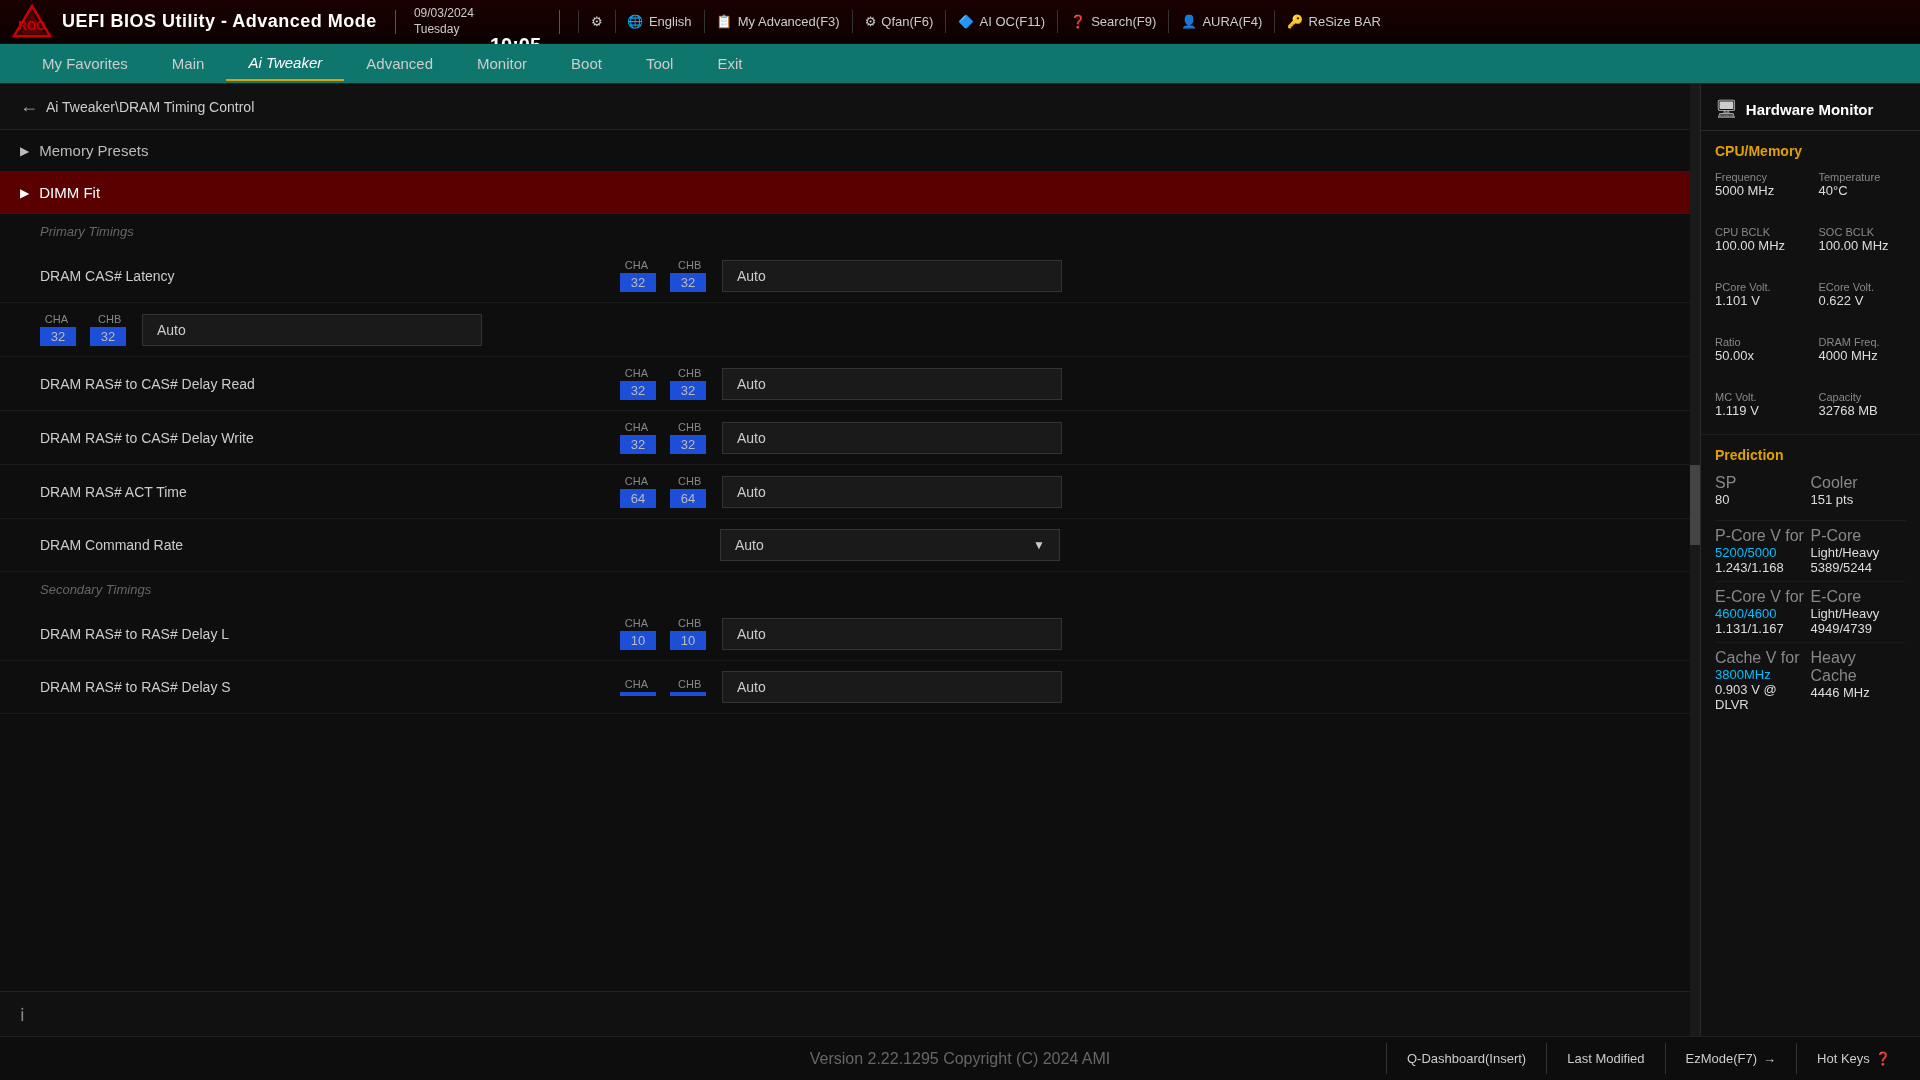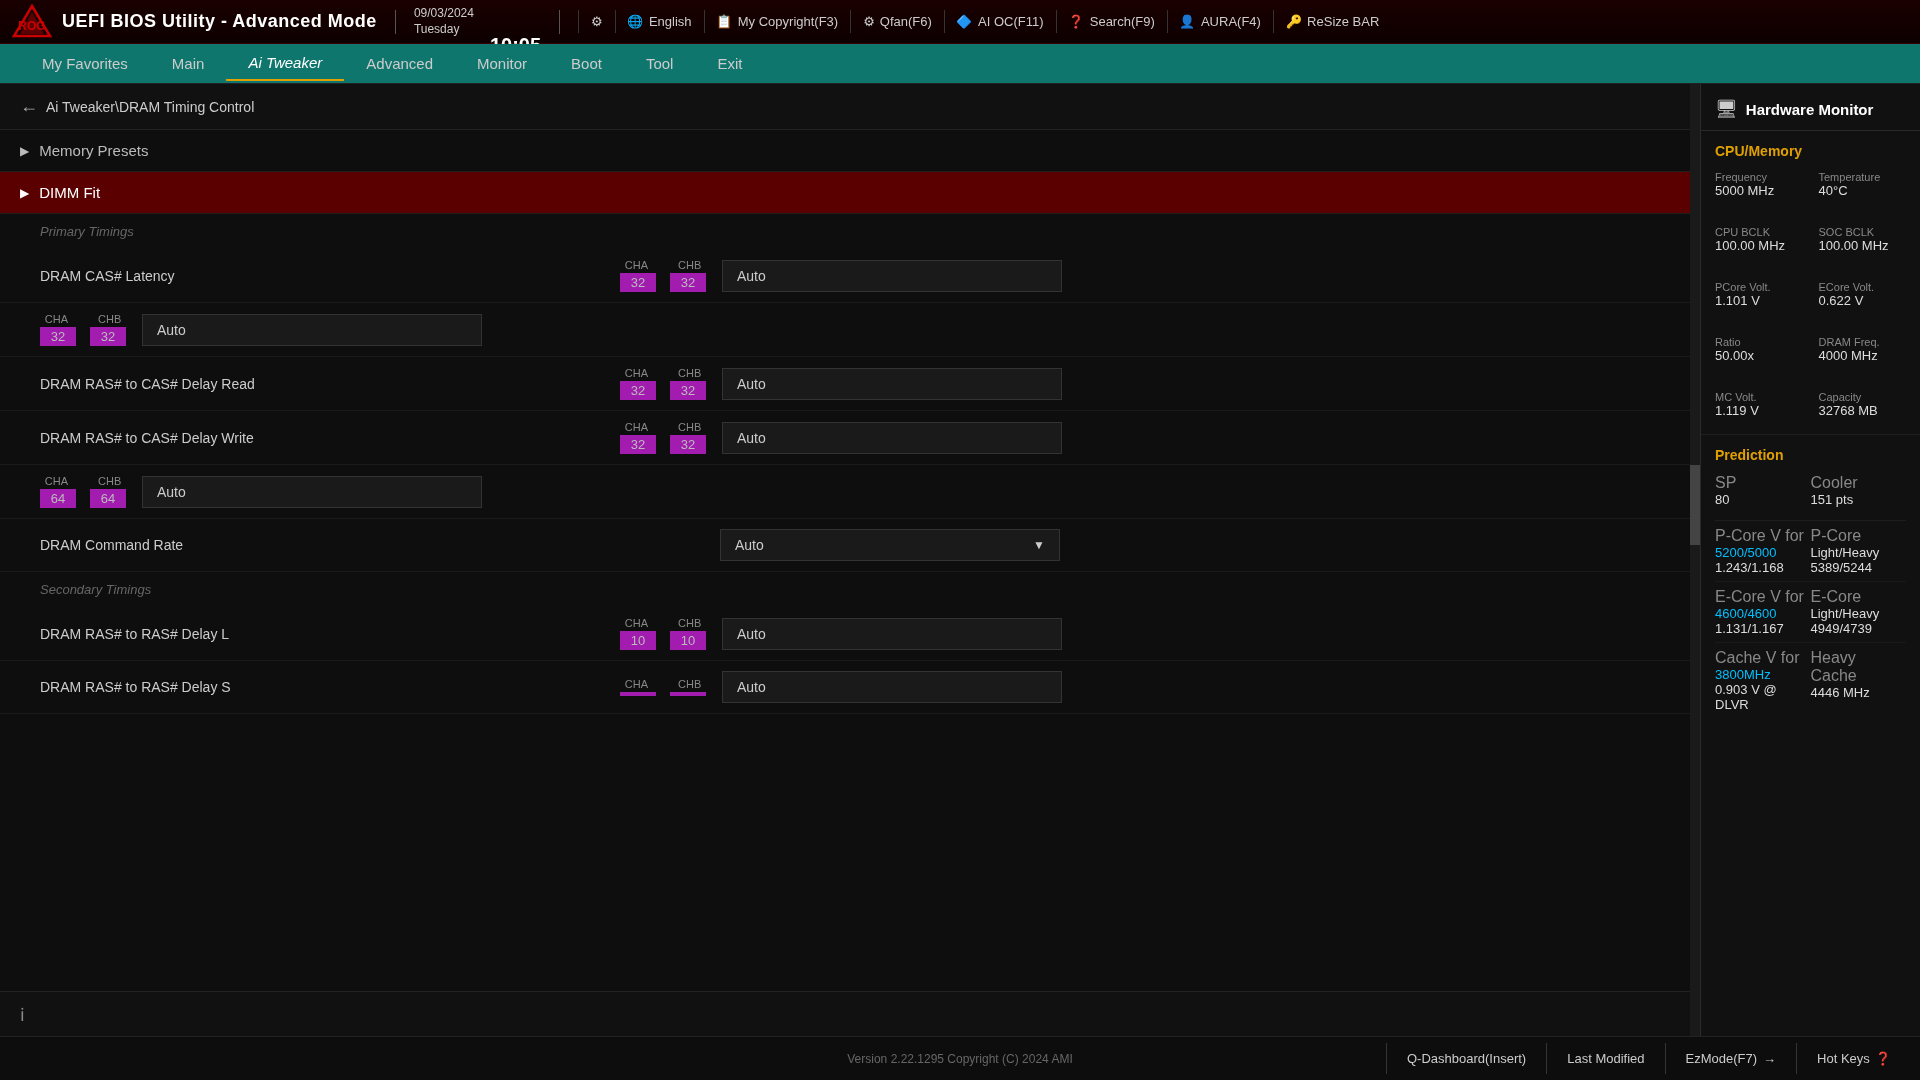--- a/index.html
+++ b/index.html
@@ -213,21 +213,21 @@
       color: #888;
       margin-bottom: 2px;
     }
     .cha-chb-values {
       display: flex;
       gap: 14px;
     }
     .cha-chb-val {
       font-size: 13px;
       color: #bbb;
-      background: #a21caf;
+      background: #1d4ed8;
       padding: 2px 8px;
       min-width: 36px;
       text-align: center;
     }
 
     .setting-control {
       flex: 1;
     }
     .auto-box {
       background: #1a1a1a;
@@ -359,21 +359,21 @@
       padding: 8px 20px;
       cursor: pointer;
       border-left: 1px solid #333;
       display: flex;
       align-items: center;
       gap: 6px;
     }
     .footer-version {
       text-align: center;
       color: #666;
-      font-size: 12px;
+      font-size: 16px;
       position: absolute;
       left: 50%;
       transform: translateX(-50%);
     }
 
     .scrollbar-area {
       width: 10px;
       background: #1a1a1a;
       position: relative;
     }
@@ -415,21 +415,21 @@
   <div class="toolbar">
     <div class="toolbar-item">
       <span>⚙</span>
     </div>
     <div class="toolbar-item">
       <span>🌐</span>
       <span>English</span>
     </div>
     <div class="toolbar-item">
       <span>📋</span>
-      <span>My Copyright(F3)</span>
+      <span>My Advanced(F3)</span>
     </div>
     <div class="toolbar-item">
       <span>⚙</span>
       <span>Qfan(F6)</span>
     </div>
     <div class="toolbar-item">
       <span>🔷</span>
       <span>AI OC(F11)</span>
     </div>
     <div class="toolbar-item">
@@ -568,20 +568,21 @@
           </div>
         </div>
         <div class="setting-control">
           <div class="auto-box">
             <span>Auto</span>
           </div>
         </div>
       </div>
 
       <div class="setting-row">
+        <div class="setting-name">DRAM RAS# ACT Time</div>
         <div class="cha-chb-group">
           <div class="cha-chb-labels">
             <span>CHA</span>
             <span>CHB</span>
           </div>
           <div class="cha-chb-values">
             <span class="cha-chb-val">64</span>
             <span class="cha-chb-val">64</span>
           </div>
         </div>

